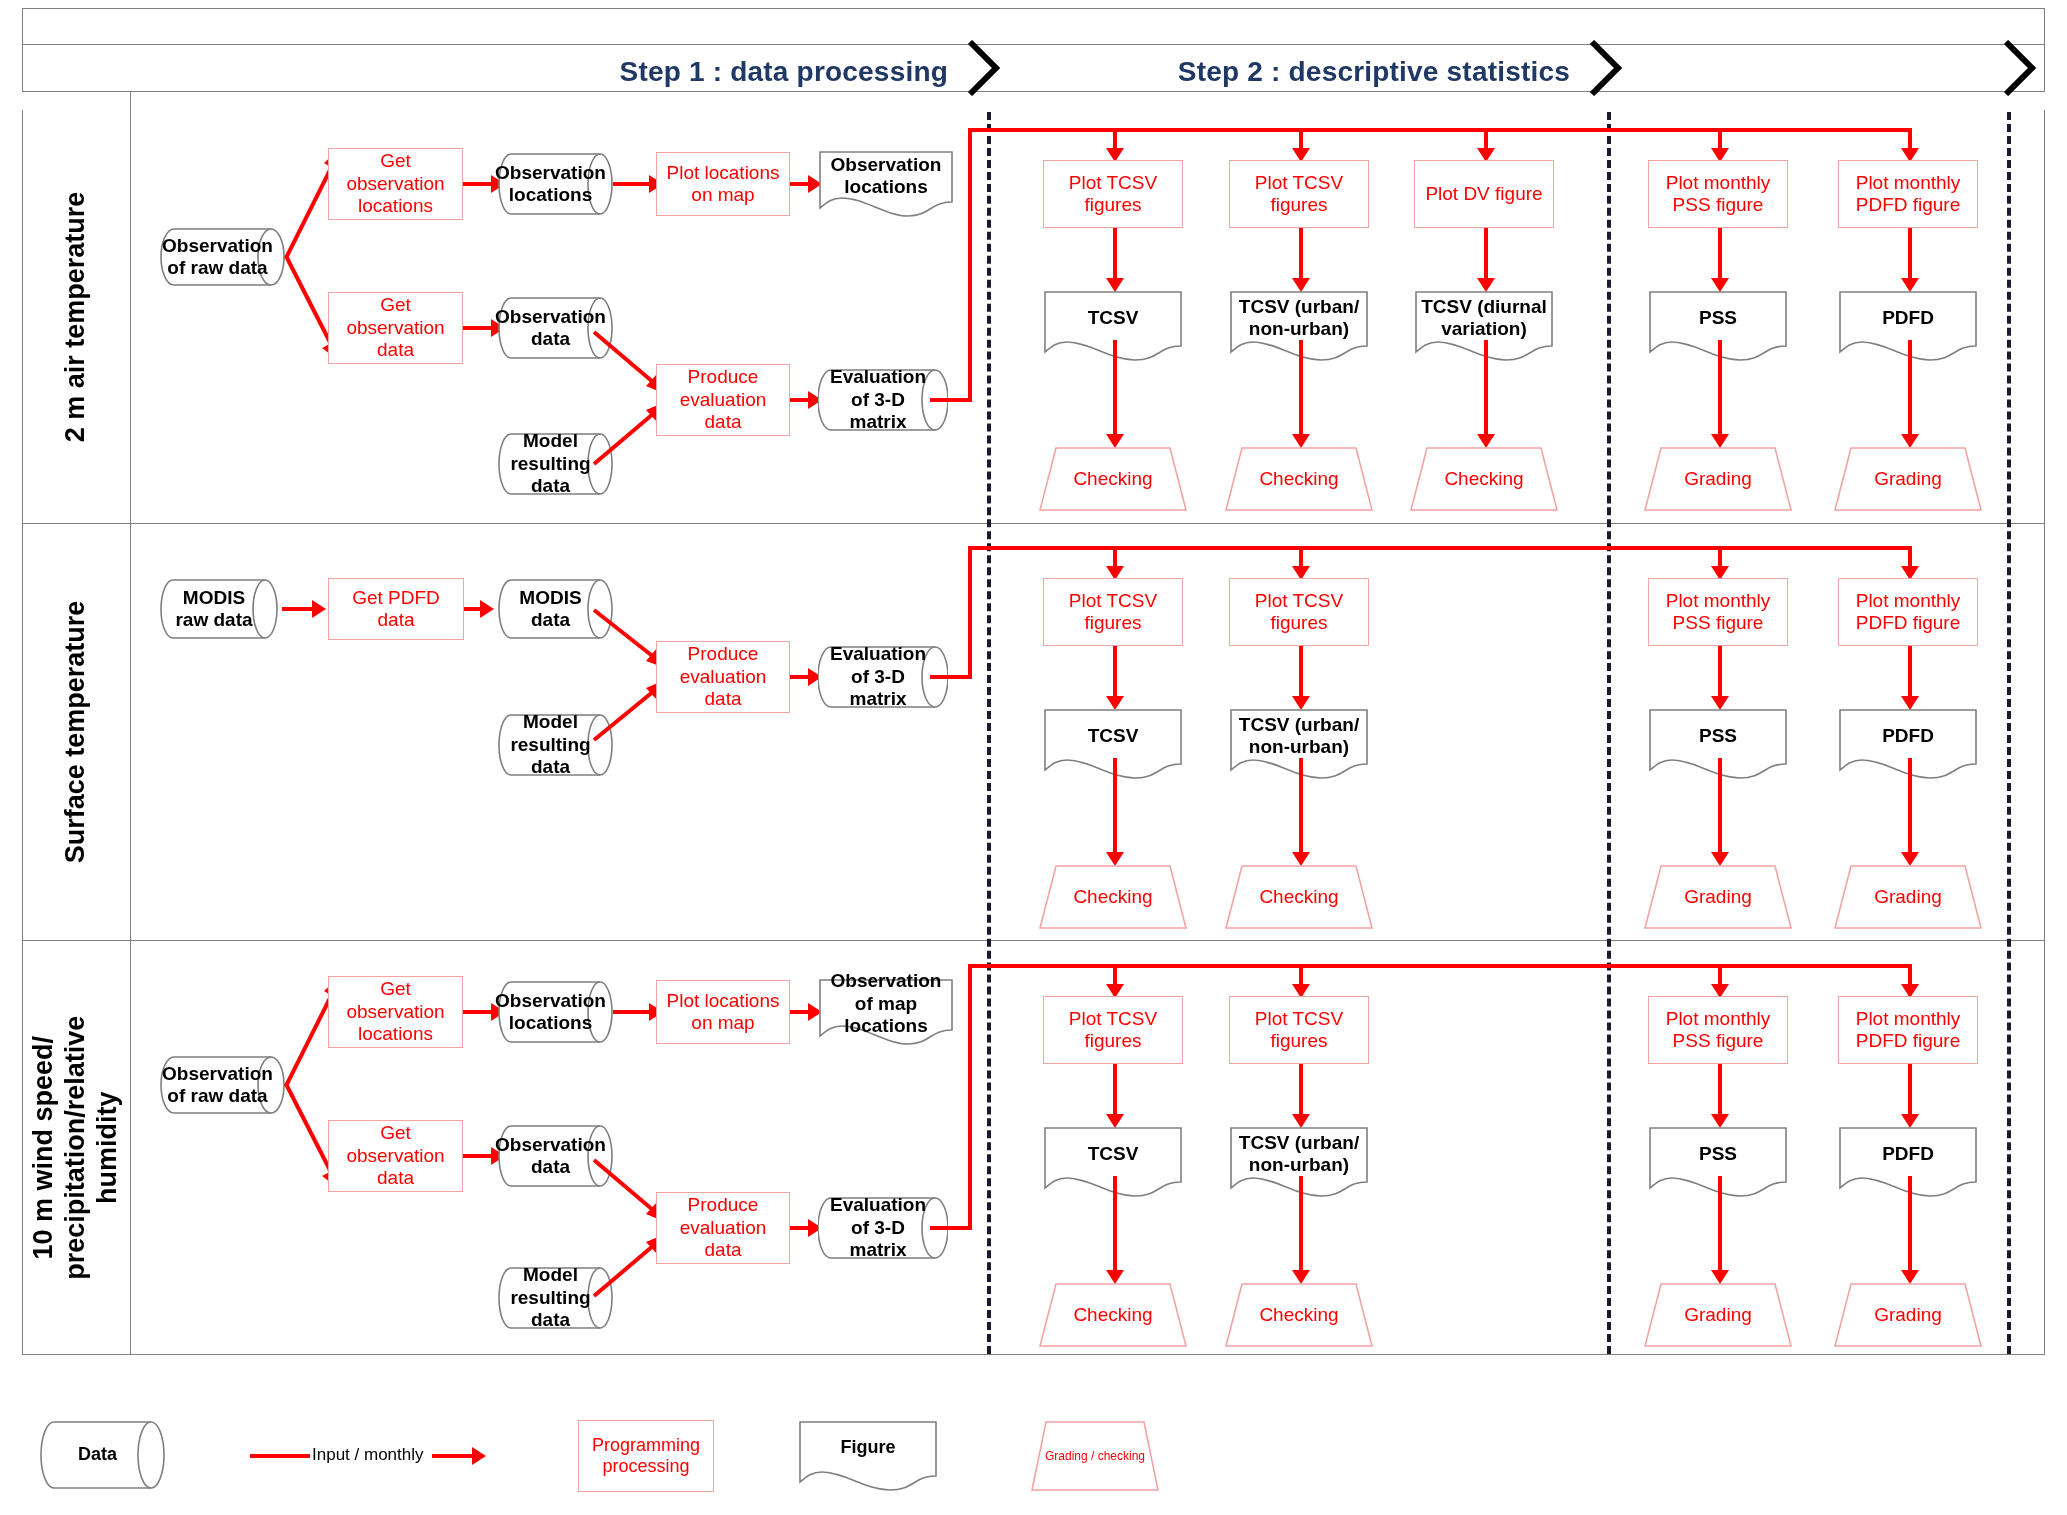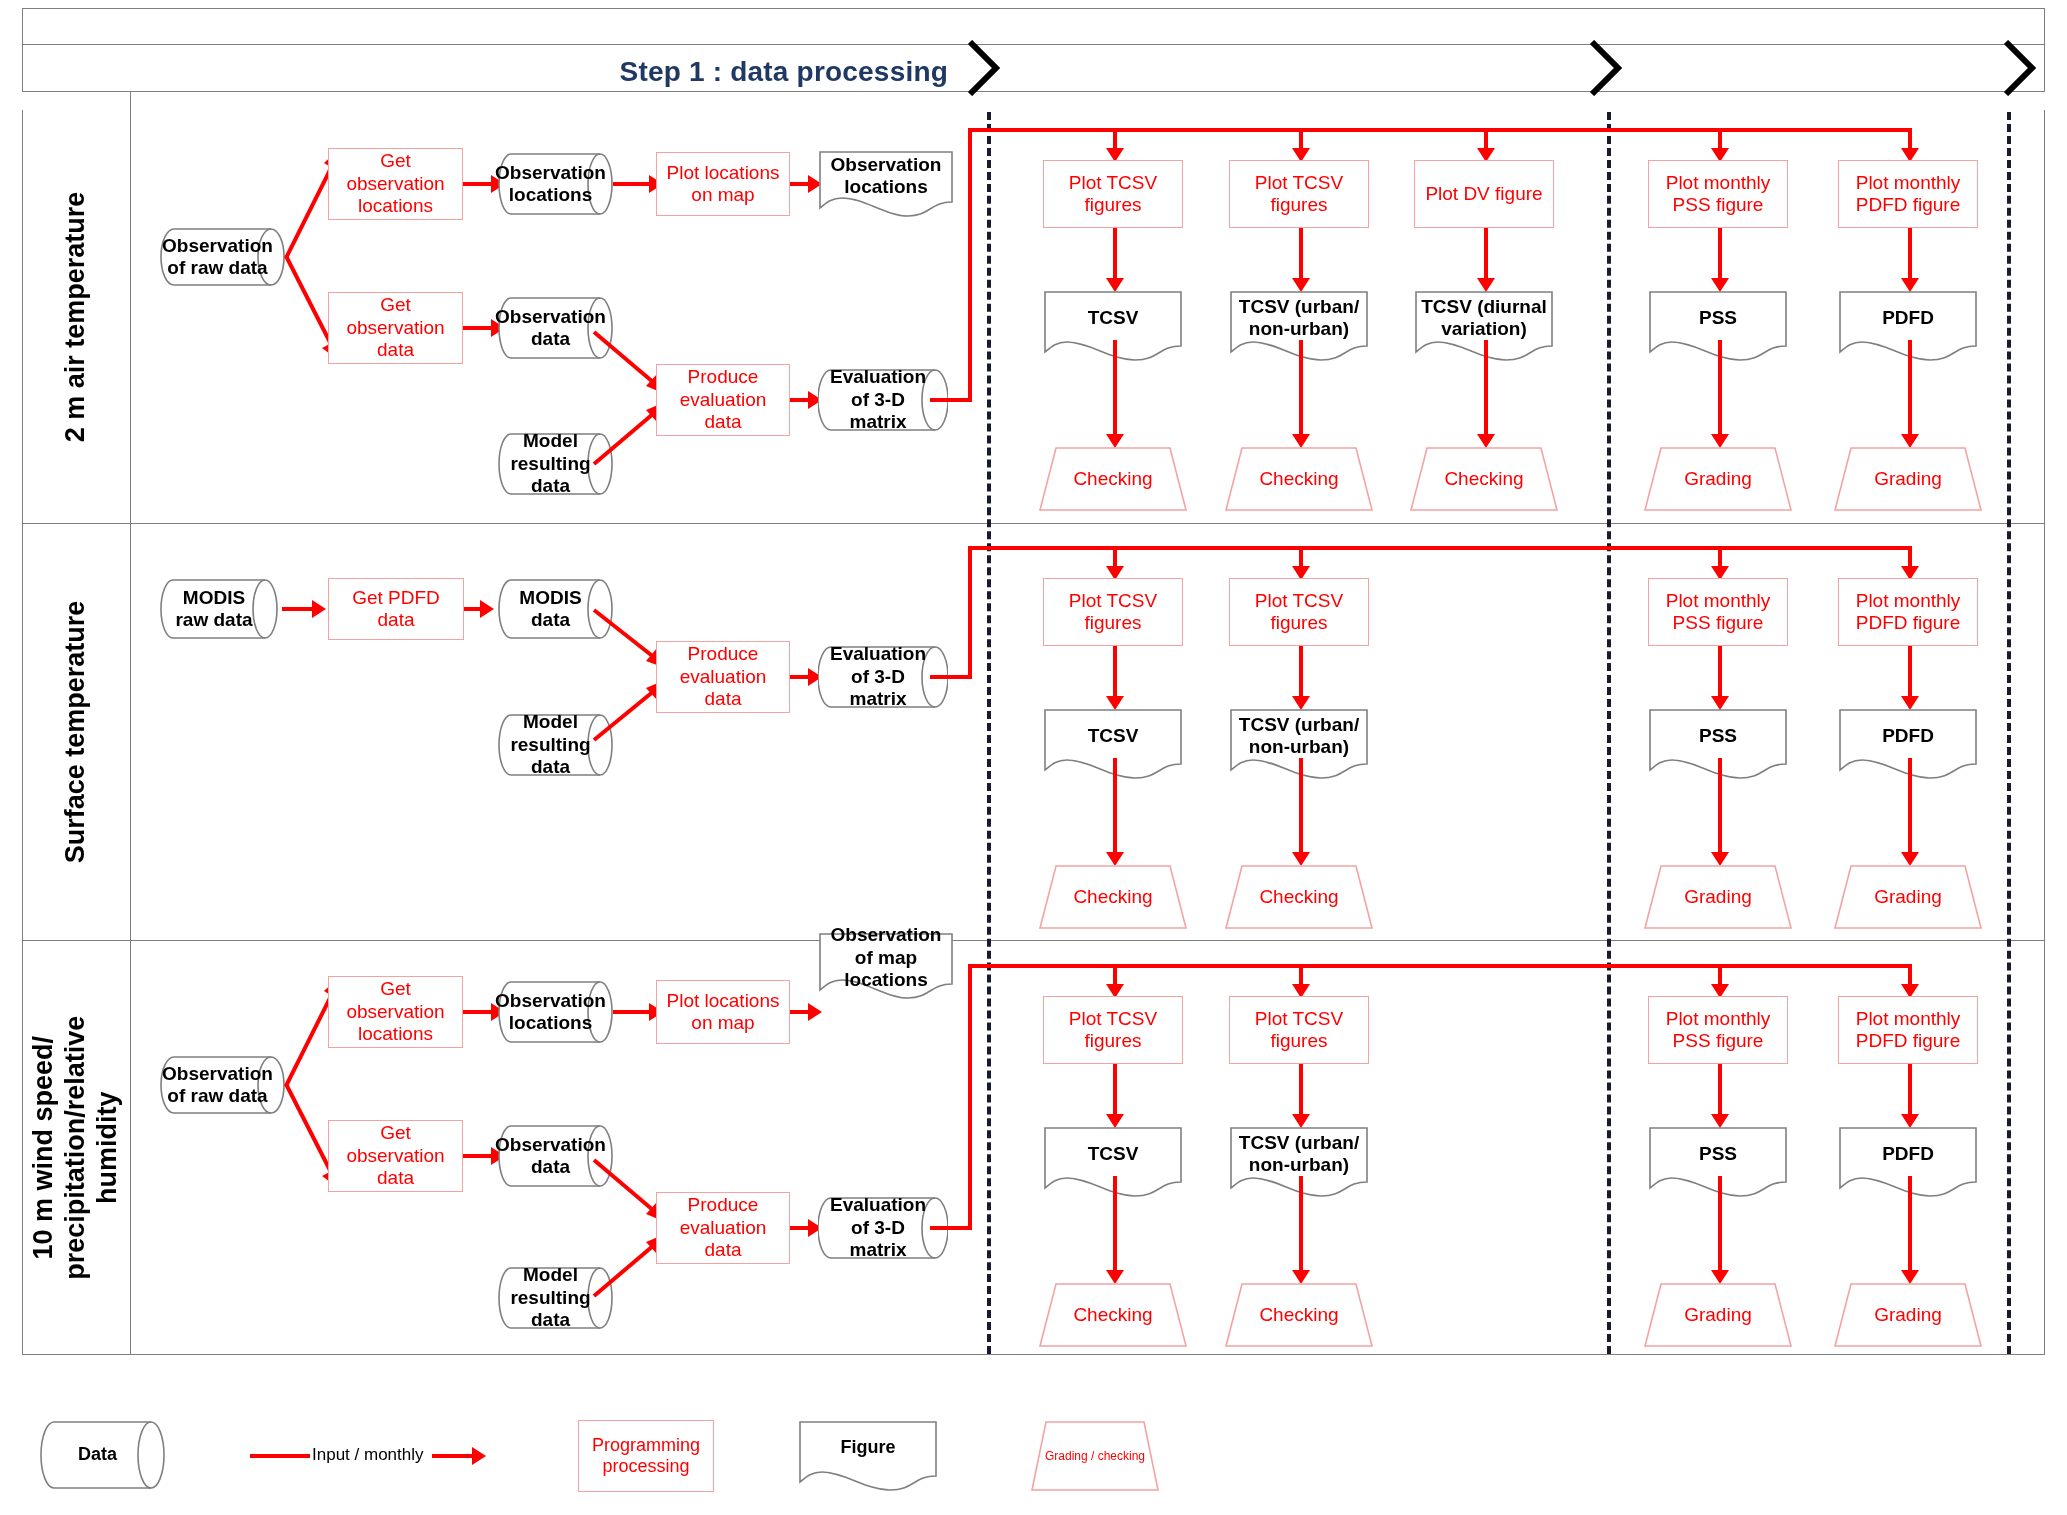--- a/index.html
+++ b/index.html
@@ -75,20 +75,23 @@
 
   <div class="stephdr" style="left:22px;top:44px;width:970px;padding-right:44px;">
     <span class="steptxt">Step 1 : data processing</span>
   </div>
   <div class="chev" style="left:966px;top:40px;">
     <svg width="40" height="56" viewBox="0 0 40 56">
       <polyline points="4,2 30,28 4,54" fill="none" stroke="#000" stroke-width="6"></polyline>
     </svg>
   </div>
 
+  <div class="stephdr" style="left:1000px;top:44px;width:600px;padding-right:30px;">
+    <span class="steptxt">Step 2 : descriptive statistics</span>
+  </div>
   <div class="chev" style="left:1588px;top:40px;">
     <svg width="40" height="56" viewBox="0 0 40 56">
       <polyline points="4,2 30,28 4,54" fill="none" stroke="#000" stroke-width="6"></polyline>
     </svg>
   </div>
 
   <div class="chev" style="left:2002px;top:40px;">
     <svg width="40" height="56" viewBox="0 0 40 56">
       <polyline points="4,2 30,28 4,54" fill="none" stroke="#000" stroke-width="6"></polyline>
     </svg>
@@ -559,21 +562,21 @@
   </div>
   <div class="rline hline" style="left:613px;top:1010px;width:36px;"></div>
   <div class="arrow right" style="left:649px;top:1003px;"></div>
 
   <div class="node proc" style="left:656px;top:980px;width:134px;height:64px;">
     <span class="lbl">Plot locations on map</span>
   </div>
   <div class="rline hline" style="left:790px;top:1010px;width:18px;"></div>
   <div class="arrow right" style="left:808px;top:1003px;"></div>
 
-  <div class="node figure" style="left:818px;top:932px;width:136px;height:68px;">
+  <div class="node figure" style="left:818px;top:978px;width:136px;height:68px;">
     <span class="shape">
       <svg width="136" height="68" viewBox="0 0 136 68" preserveAspectRatio="none">
         <path d="M2,2 L134,2 L134,52 C112,52 112,66 90,66 C68,66 46,48 24,48 C13,48 8,53 2,58 Z" fill="#fff" stroke="#7f7f7f" stroke-width="1.6"></path>
       </svg>
     </span>
     <span class="lbl">Observation of map locations</span>
   </div>
 
   <div class="node proc" style="left:328px;top:1120px;width:135px;height:72px;">
     <span class="lbl">Get observation data</span>

